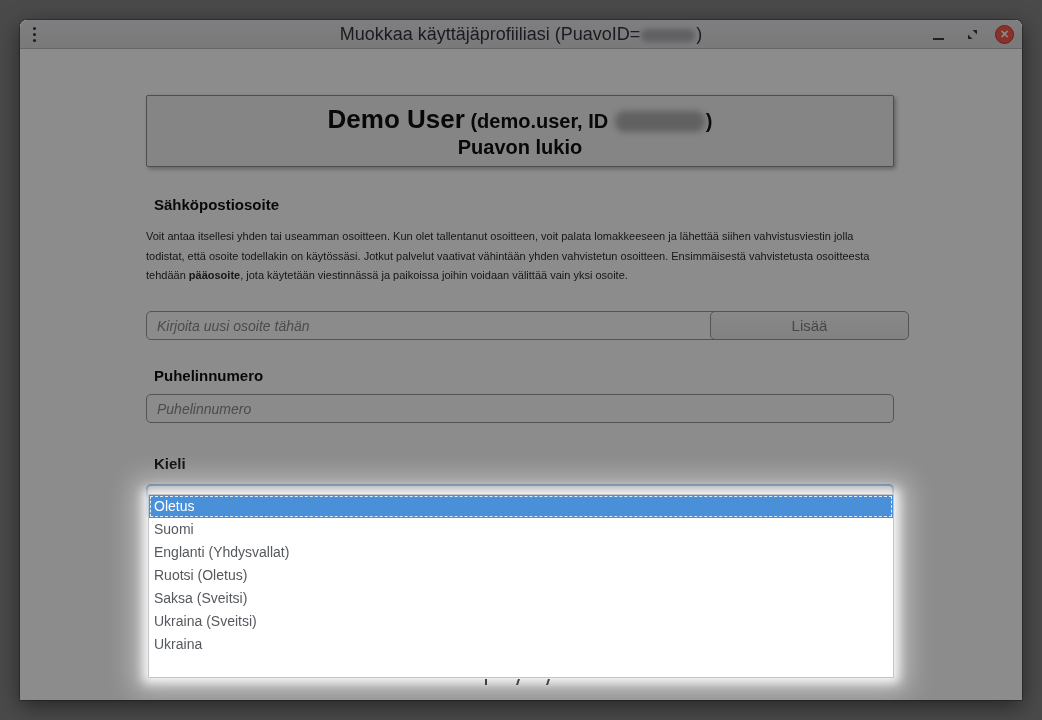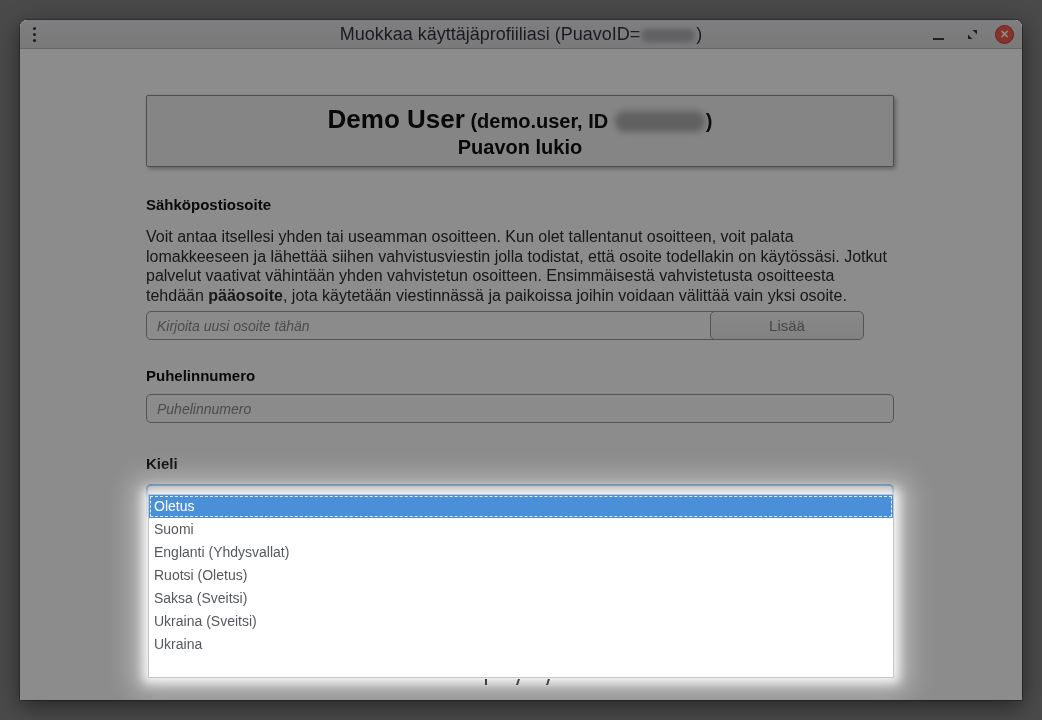--- a/index.html
+++ b/index.html
@@ -52,34 +52,34 @@
     text-align:center; color:#101010; gap:1px;
   }
   .profile-line1 { font-weight:bold; font-size:20px; }
   .profile-line1 .big { font-size:26px; }
   .redact-id {
     display:inline-block; width:90px; height:21px; background:#b1b1b1;
     border-radius:9px; vertical-align:-4px; margin:0 1px; filter:blur(3px);
   }
   .profile-line2 { font-weight:bold; font-size:20px; }
 
-  .sec-heading { font-weight:bold; font-size:15px; color:#111; }
+  .sec-heading { font-weight:bold; font-size:15px; color:#111;margin-left:8px; }
   .h-email { top:147px; }
-  .para { top:178px; font-size:16px; line-height:19.5px; color:#2d2d2d; }
+  .para { top:178px; font-size:11px; line-height:19.5px; color:#2d2d2d; }
 
   .email-row { top:262px; height:29px; }
   .text-input {
     height:29px; border:1px solid #9a9a9a; border-radius:5px; background:#fdfdfd;
     font-family:"Liberation Sans", sans-serif; font-size:14px; color:#333;
     padding:0 10px; outline:none; width:100%;
   }
   .text-input::placeholder { font-style:italic; color:#8a8a8a; }
   .email-input { position:absolute; left:0; top:0; width:640px; }
   .add-btn {
-    position:absolute; left:564px; top:0; width:154px; height:29px;
+    position:absolute; left:564px; top:0; width:199px; height:29px;
     background:linear-gradient(#f9f9f9,#ececec);
     border:1px solid #9a9a9a; border-radius:5px;
     font-family:"Liberation Sans", sans-serif; font-size:15px; color:#808080;
     cursor:pointer;
   }
 
   .h-phone { top:318px; }
   .phone-row { top:345px; height:28px; }
 
   .h-lang { top:406px; }

